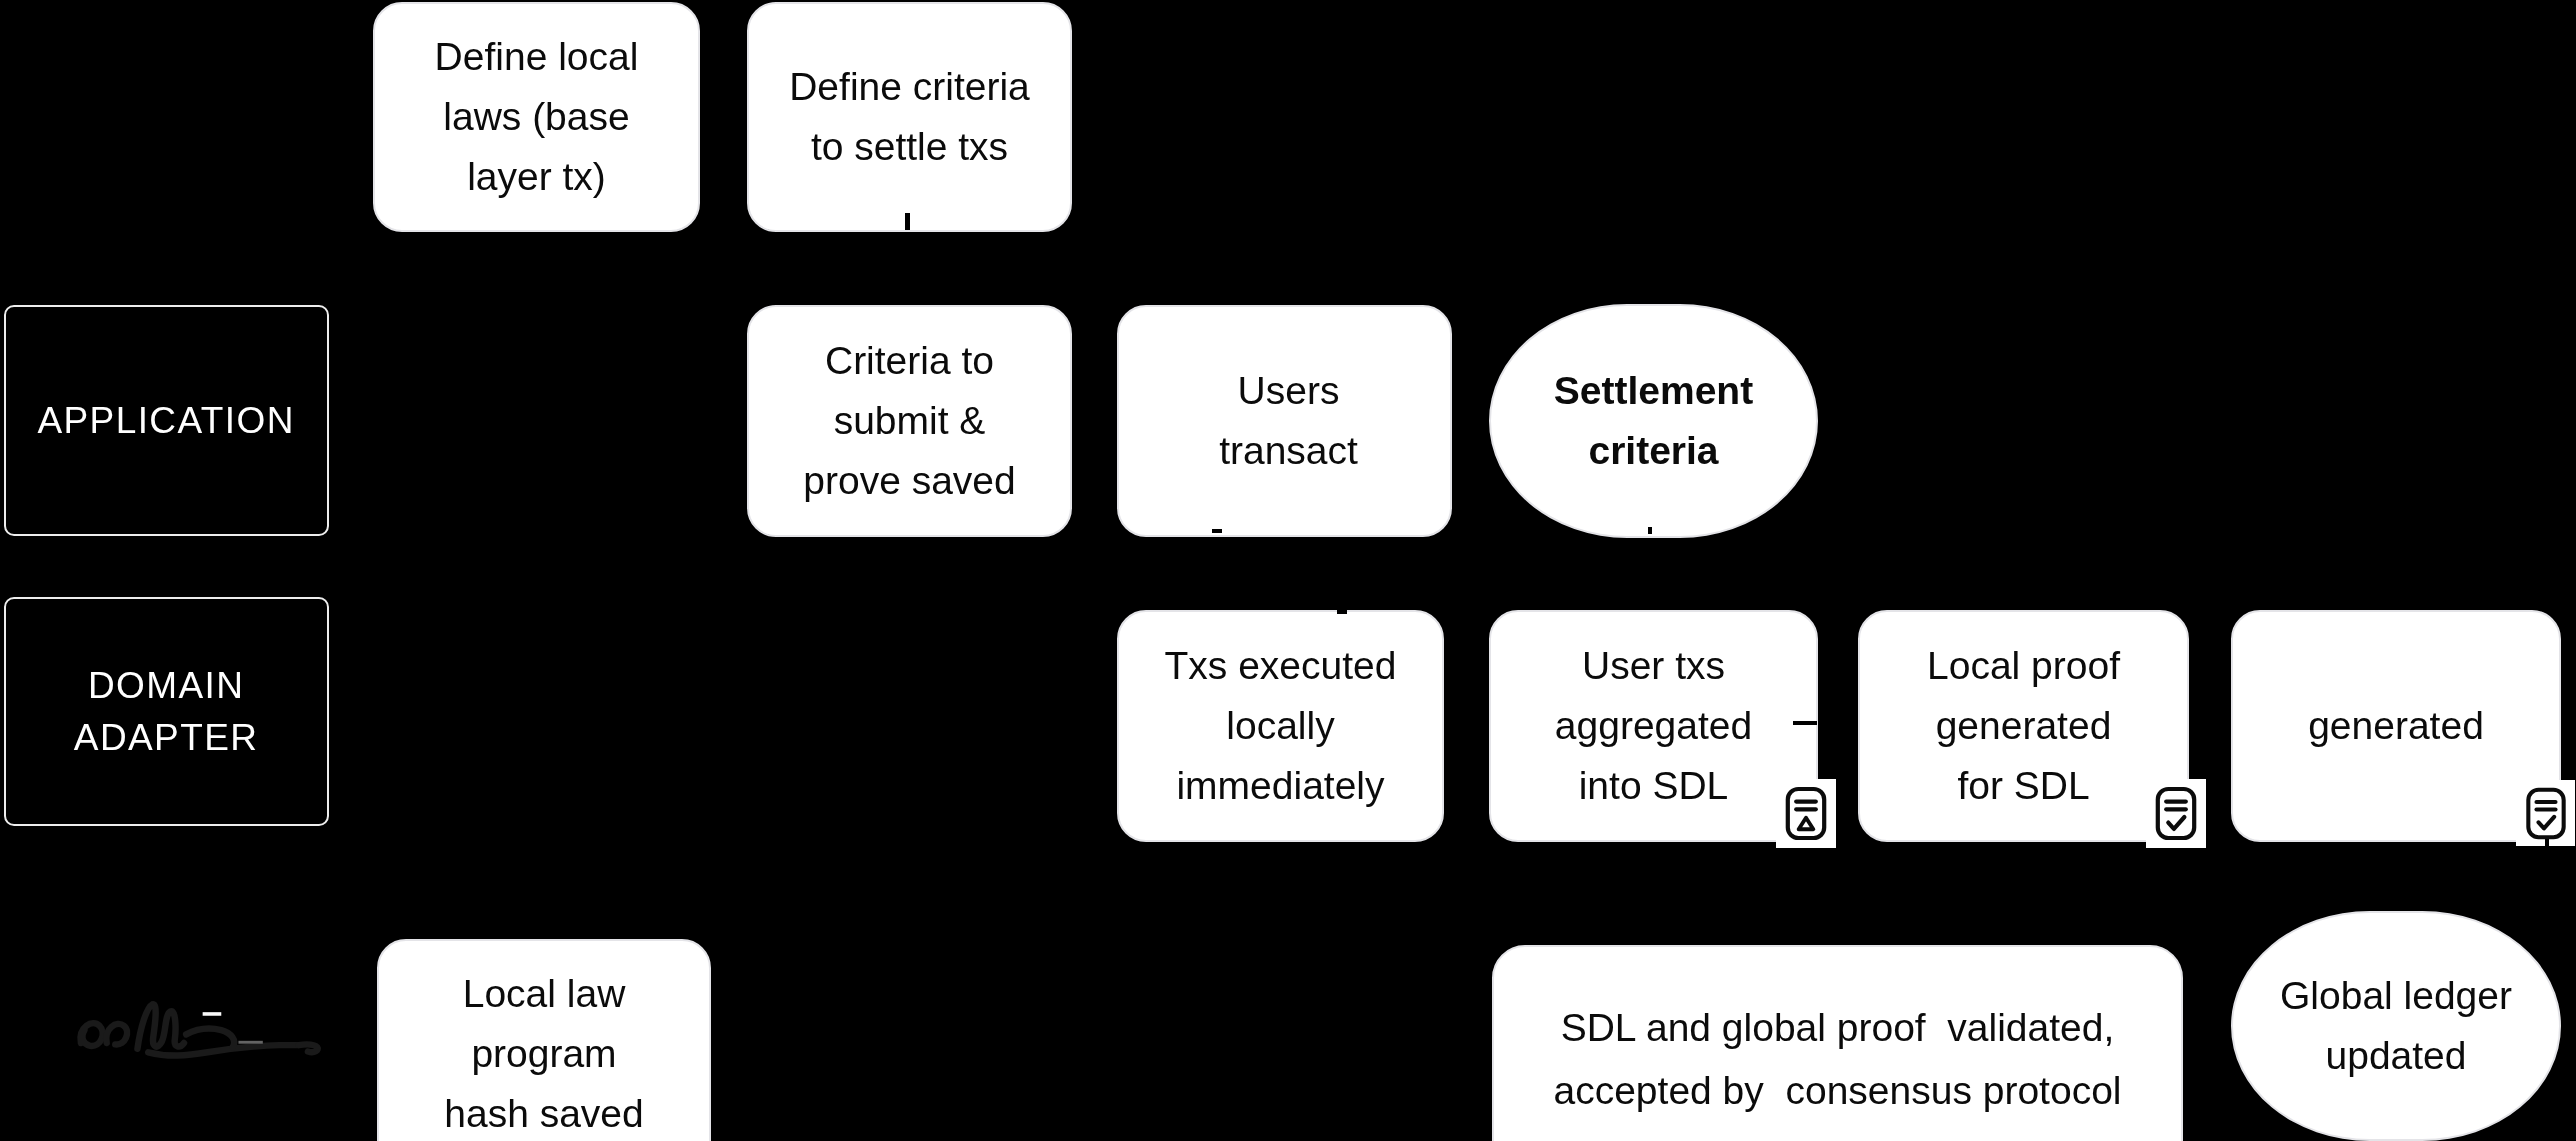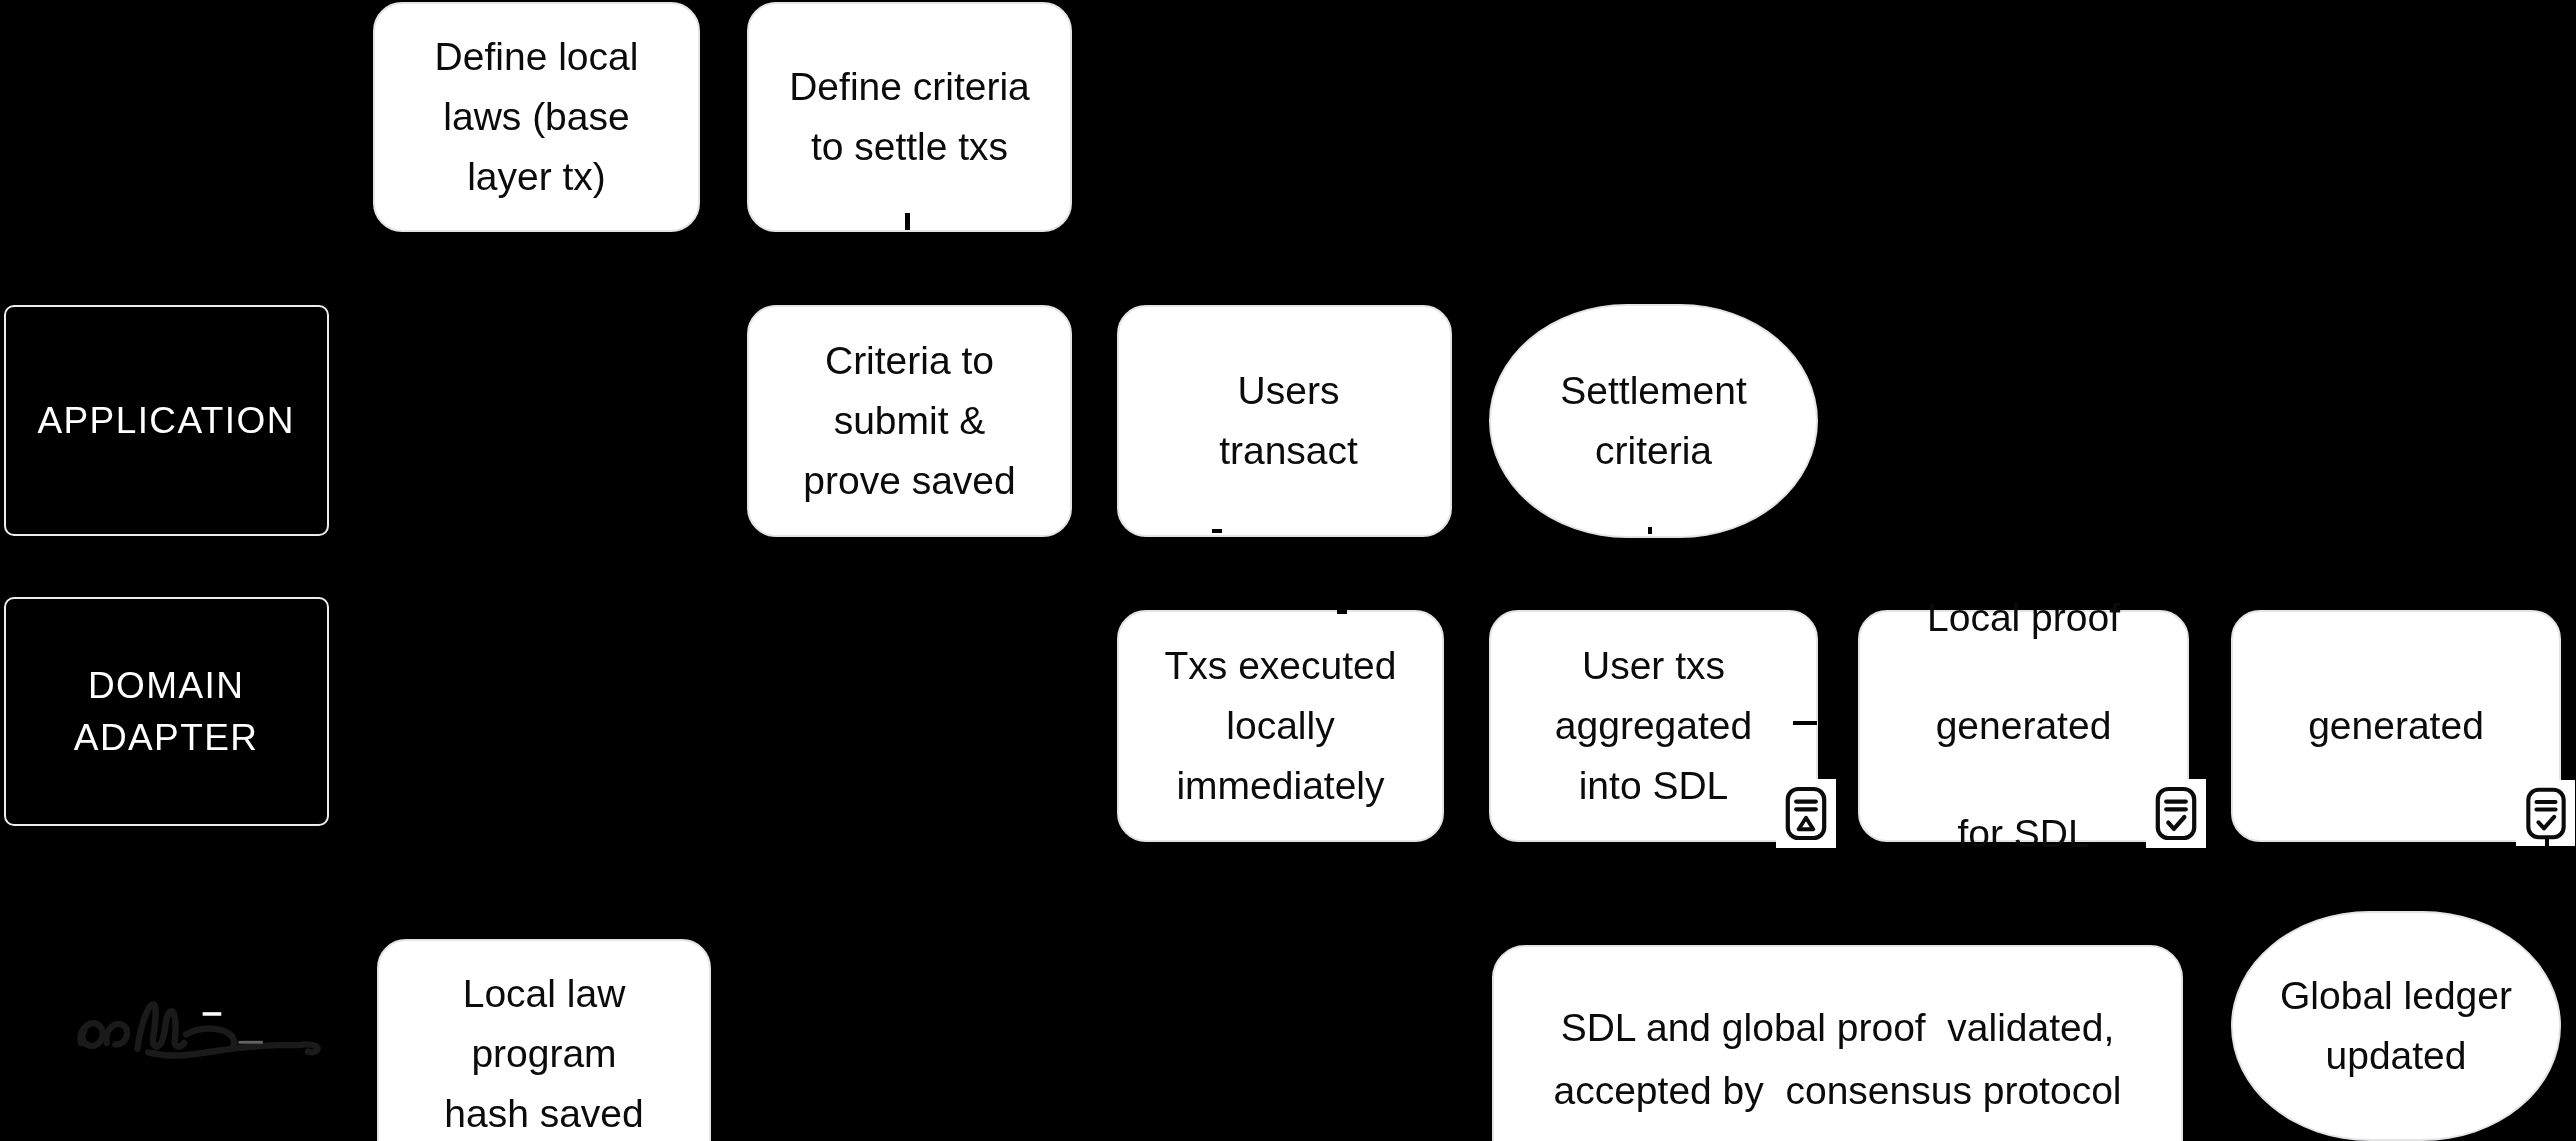--- a/index.html
+++ b/index.html
@@ -58,36 +58,36 @@
 
   <div class="node" style="left:747px;top:305px;width:321px;height:228px;">
       <div class="line">Criteria to</div>
       <div class="line">submit &amp;</div>
       <div class="line">prove saved</div>
     </div>
   <div class="node" style="left:1117px;top:305px;width:323px;height:228px;padding-left:8px;">
       <div class="line">Users</div>
       <div class="line">transact</div>
     </div>
-  <div class="node ellipse" style="left:1489px;top:304px;width:325px;height:230px;">
+  <div class="node ellipse" style="left:1489px;top:304px;width:325px;height:230px;font-weight:bold;">
       <div class="line">Settlement</div>
       <div class="line">criteria</div>
     </div>
 
   <div class="node" style="left:1117px;top:610px;width:323px;height:228px;">
       <div class="line">Txs executed</div>
       <div class="line">locally</div>
       <div class="line">immediately</div>
     </div>
   <div class="node" style="left:1489px;top:610px;width:325px;height:228px;">
       <div class="line">User txs</div>
       <div class="line">aggregated</div>
       <div class="line">into SDL</div>
     </div>
-  <div class="node" style="left:1858px;top:610px;width:327px;height:228px;gap:48px;">
+  <div class="node" style="left:1858px;top:610px;width:327px;height:228px;">
       <div class="line">Local proof</div>
       <div class="line">generated</div>
       <div class="line">for SDL</div>
     </div>
   <div class="node" style="left:2231px;top:610px;width:326px;height:228px;">
       <div class="line">generated</div>
     </div>
 
   <div class="node" style="left:377px;top:911px;width:330px;height:226px;margin-top:28px;">
       <div class="line">Local law</div>

